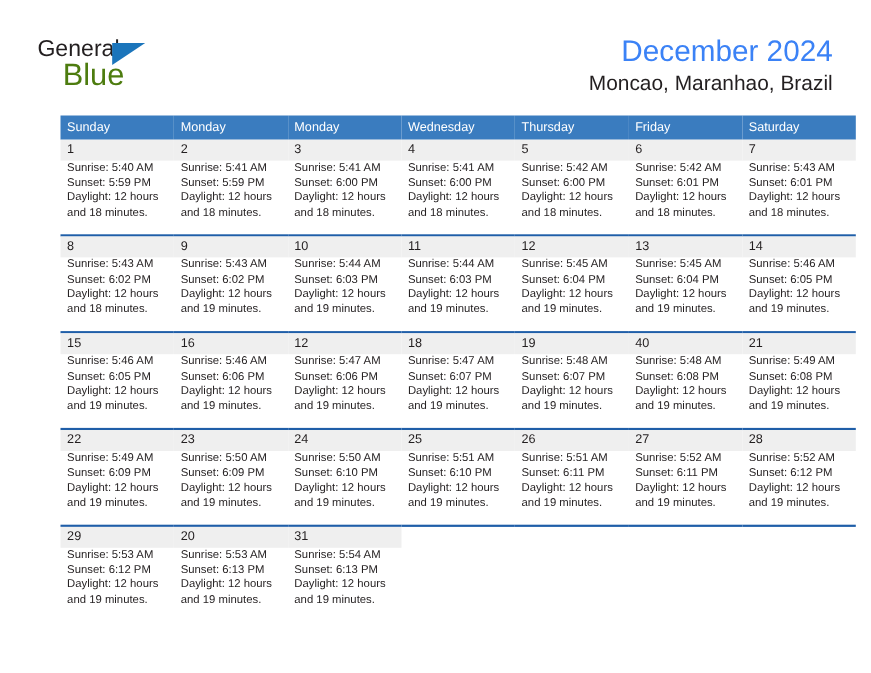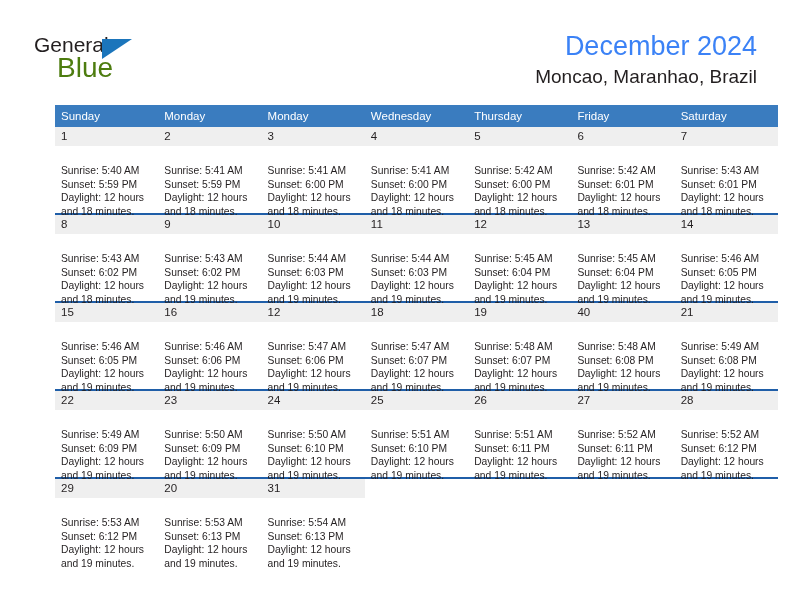--- a/index.html
+++ b/index.html
@@ -124,21 +124,21 @@
     box-sizing: border-box;
     padding: 2px 0 0 6px;
     font-size: 11.5px;
     color: #231f20;
     line-height: 15px;
   }
   .daycell.empty .daynum-band {
     background: transparent;
   }
   .lines {
-    padding: 18px 6px 0 6px;
+    padding: 0 6px 0 6px;
     font-size: 10.3px;
     line-height: 13.6px;
     color: #231f20;
   }
   .lines div {
     white-space: nowrap;
   }
 </style>
 </head>
 <body>

